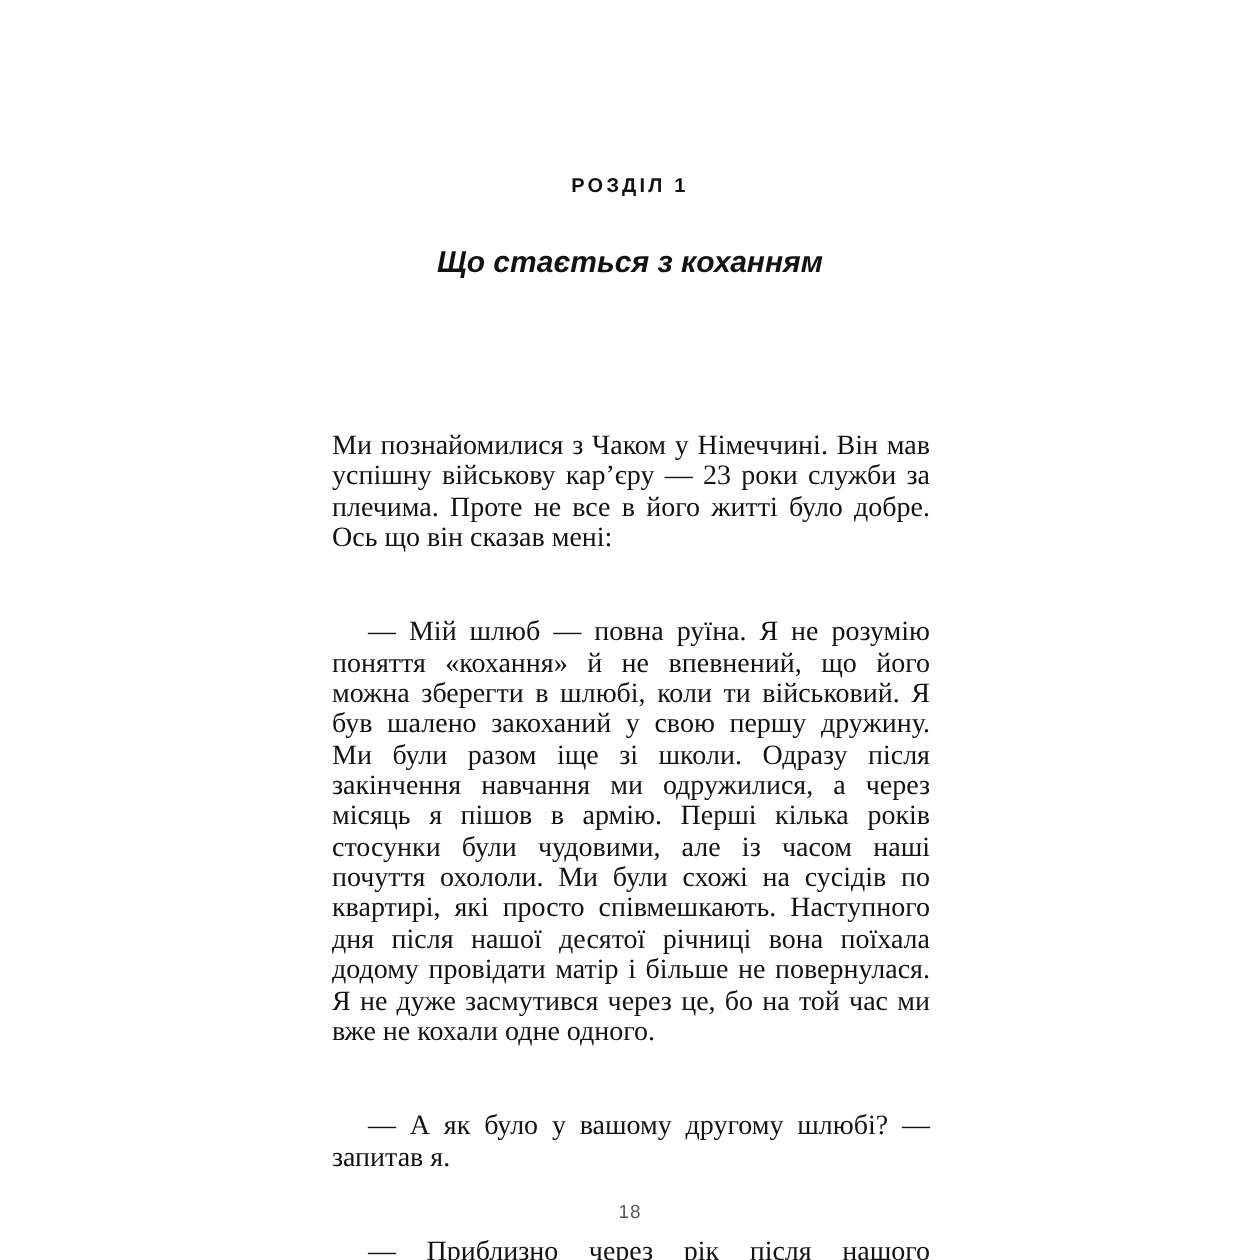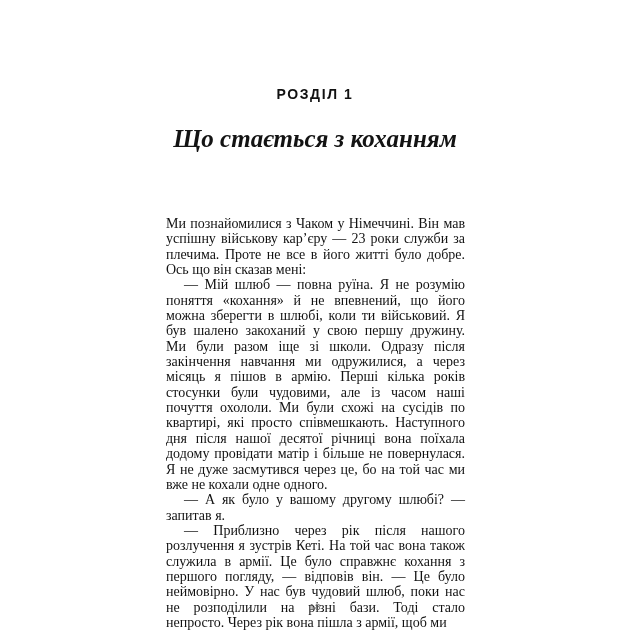--- a/index.html
+++ b/index.html
@@ -29,36 +29,36 @@
   .chapter-head {
     position: absolute;
     left: 0;
     right: 0;
     top: 88px;
     text-align: center;
   }
   .chapter-eyebrow {
     font-family: "Liberation Sans", "DejaVu Sans", sans-serif;
     font-weight: bold;
-    font-size: 14px;
+    font-size: 10px;
     letter-spacing: 1.6px;
     color: #111111;
     line-height: 12px;
     display: block;
   }
 
   .chapter-title {
     position: absolute;
     left: 0;
     right: 0;
     top: 108px;
     text-align: center;
-    font-family: Liberation Serif, serif;
+    font-family: Liberation Sans, sans-serif;
     font-style: italic;
-    font-size: 25px;
+    font-size: 15px;
     line-height: 28px;
     color: #131313;
   }
   .chapter-title .tline {
     display: block;
     white-space: nowrap;
   }
 
   
   .body-col {
@@ -72,20 +72,21 @@
     text-justify: inter-word;
     color: #121212;
     hyphens: manual;
   }
   .body-col p {
     margin: 0;
     text-indent: 0;
   }
   .body-col p.indent {
     text-indent: 18px;
+    margin-top: 32px;
   }
   .body-col p.last-flush {
     text-align-last: left;
   }
 
   
   .folio {
     position: absolute;
     left: 0;
     right: 0;

